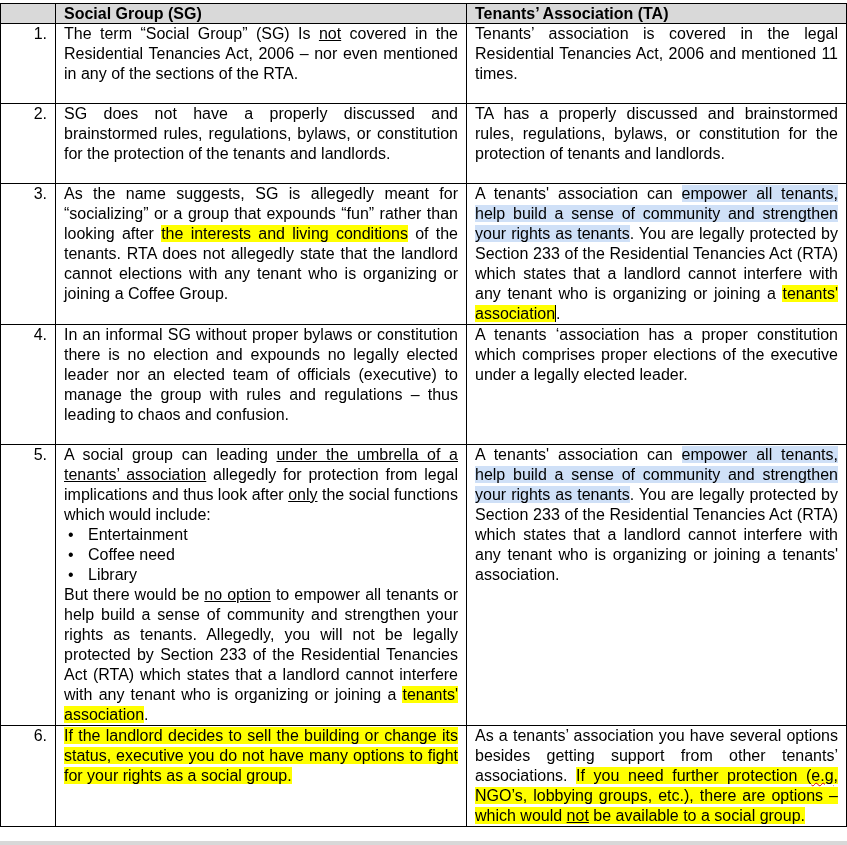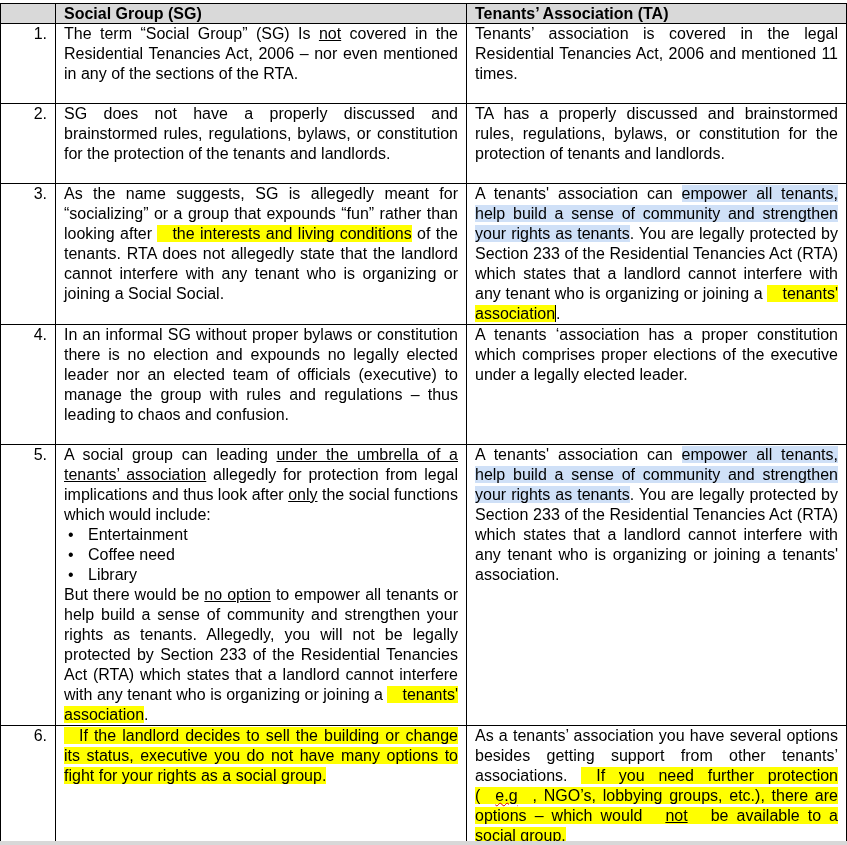--- a/index.html
+++ b/index.html
@@ -45,21 +45,21 @@
     td.num {
       text-align: right;
       padding-right: 18px;
       color: #000;
     }
     td.txt {
       text-align: justify;
     }
     .b { font-weight: normal; }
     .u { text-decoration: underline; }
-    .hl { background: #ffff00; padding-left: 15px; }
+    .hl { background: #ffff00; }
     .sel { background: #cfe0f7; }
     .spell { text-decoration: underline wavy #d00000; text-decoration-thickness: 1px; }
     ul.items {
       margin: 0;
       padding: 0 0 0 24px;
       list-style: none;
     }
     ul.items li {
       position: relative;
       padding-left: 0;
@@ -117,21 +117,21 @@
     </tr>
 
     <tr class="r2">
       <td class="num">2.</td>
       <td class="txt"><span>SG does not have a properly discussed and brainstormed rules, regulations, bylaws, or constitution for the protection of the </span><span class="b">tenants</span><span> and </span><span class="b">landlords</span><span>.</span></td>
       <td class="txt"><span>TA has a properly discussed and brainstormed rules, regulations, bylaws, or constitution for the protection of </span><span class="b">tenants</span><span> and </span><span class="b">landlords</span><span>.</span></td>
     </tr>
 
     <tr class="r3">
       <td class="num">3.</td>
-      <td class="txt"><span>As the name suggests, SG is allegedly meant for “socializing” or a group that expounds “fun” rather than looking after </span><span class="b hl">the interests and living conditions</span><span> of the tenants. RTA does not allegedly state that the landlord cannot interfere with any tenant who is organizing or joining a </span><span class="b">Social Social.</span></td>
+      <td class="txt"><span>As the name suggests, SG is allegedly meant for “socializing” or a group that expounds “fun” rather than looking after </span><span class="b hl">the interests and living conditions</span><span> of the tenants. RTA does not allegedly state that the landlord cannot elections with any tenant who is organizing or joining a </span><span class="b">Coffee Group.</span></td>
       <td class="txt"><span>A tenants' association can </span><span class="sel">empower all tenants, help build a sense of community and strengthen your rights as tenants</span><span>. You are legally protected by Section 233 of the Residential Tenancies Act (RTA) which states that a landlord cannot interfere with any tenant who is organizing or joining a </span><span class="b hl">tenants' association</span><span class="caret"></span><span>.</span></td>
     </tr>
 
     <tr class="r4">
       <td class="num">4.</td>
       <td class="txt"><span>In an informal SG without proper bylaws or constitution there is no election and expounds </span><span class="b">no legally elected leader nor</span><span> an elected team of officials (executive) to manage the group with rules and regulations – thus leading to chaos and confusion.</span></td>
       <td class="txt"><span>A tenants ‘association has a proper constitution which comprises proper elections of the executive under a legally elected leader.</span></td>
     </tr>
 
     <tr class="r5">

